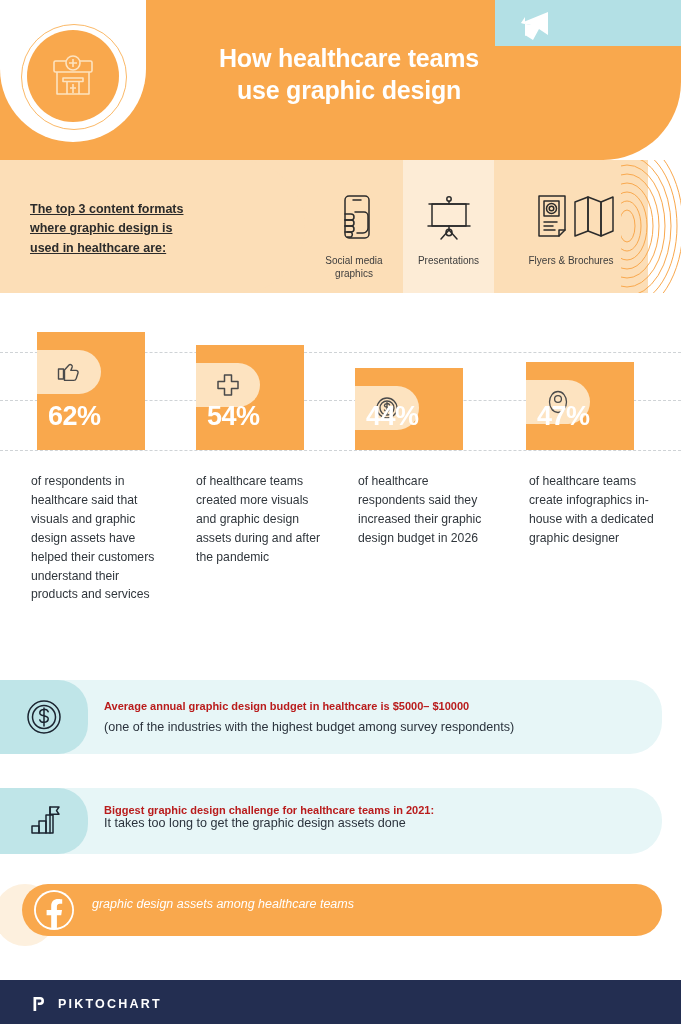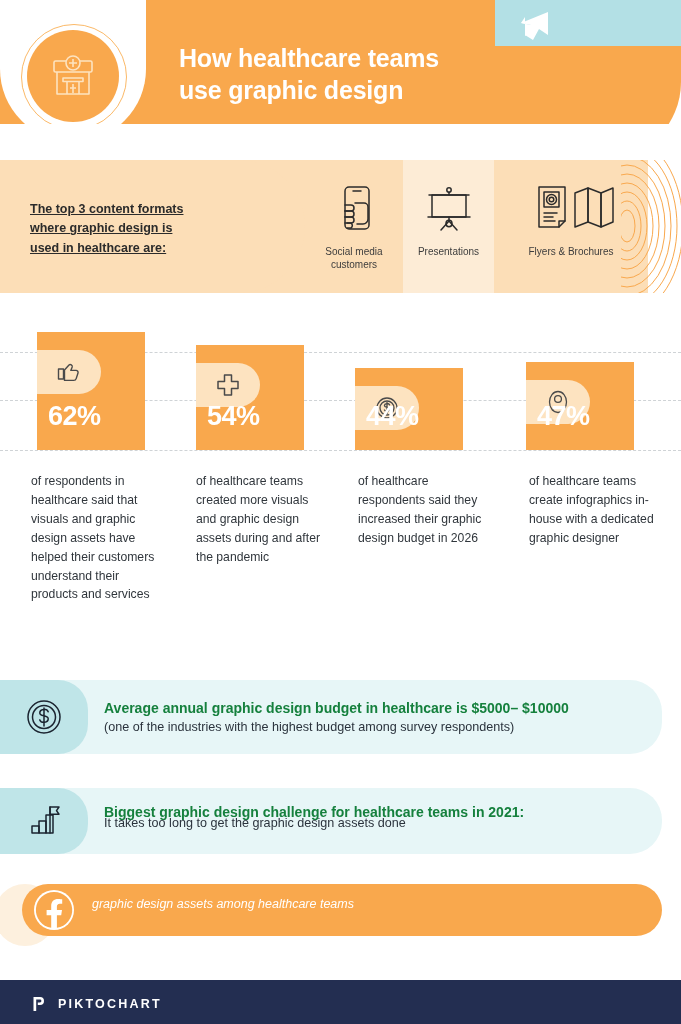--- a/index.html
+++ b/index.html
@@ -6,21 +6,21 @@
   body{
     width:681px;height:1024px;
     background:#ffffff;
     font-family:"Liberation Sans", sans-serif;
     overflow:hidden;
     position:relative;
   }
   .page{position:relative;width:681px;height:1024px;overflow:hidden;background:#fff;}
 
   
-  .header{position:absolute;left:0;top:0;width:681px;height:124px;overflow:hidden;}
+  .header{position:absolute;left:0;top:0;width:681px;height:160px;overflow:hidden;text-align:center;}
   .hdr-blue{
     position:absolute;left:495px;top:0;width:186px;height:75px;
     background:#b3e0e5;border-radius:0 0 0 26px;
   }
   .hdr-orange{
     position:absolute;left:0;top:0;width:681px;height:160px;
     background:#f9a84d;border-radius:0 0 78px 0;
   }
   .hdr-orange.top-notch{
     clip-path: polygon(0 0, 495px 0, 495px 46px, 681px 46px, 681px 160px, 0 160px);
@@ -46,21 +46,21 @@
 
   
   .formats{position:absolute;left:0;top:160px;width:681px;height:133px;overflow:hidden;}
   .fmt-base{position:absolute;left:0;top:0;width:648px;height:133px;background:#fcdfb9;}
   .fmt-lighter{position:absolute;left:0;top:0;width:681px;height:133px;background:#fdecd6;
     border-radius:0 0 0 0;}
   .fmt-leftpanel{
     position:absolute;left:0;top:0;width:305px;height:133px;background:#fcdeb7;
     border-radius:0 70px 70px 0;
   }
-  .fmt-col{position:absolute;top:3px;height:133px;}
+  .fmt-col{position:absolute;top:12px;height:133px;}
   .fmt-col .fmt-icon{position:absolute;left:50%;transform:translateX(-50%);top:20px;}
   .fmt-col .fmt-label{
     position:absolute;left:0;right:0;top:82px;text-align:center;
     font-size:10px;color:#3d3d3d;line-height:1.3;
   }
   .fmt-text{
     position:absolute;left:30px;top:40px;width:240px;
     font-size:12.5px;font-weight:bold;color:#2b2b2b;line-height:1.55;text-decoration:underline;
   }
   .rings{position:absolute;right:0;top:0;width:60px;height:133px;overflow:hidden;}
@@ -82,21 +82,21 @@
     position:absolute;width:125px;
     font-size:12.2px;color:#30363c;line-height:1.55;
   }
 
   
   .band{position:absolute;background:#e7f6f7;border-radius:0 32px 32px 0;}
   .band-pill{
     position:absolute;left:0;top:0;background:#bfe5e8;border-radius:0 30px 30px 0;
     display:flex;align-items:center;justify-content:center;
   }
-  .band-title{position:absolute;font-size:14px;font-weight:bold;color:#15803d;}
+  .band-title{position:absolute;font-size:11px;font-weight:bold;color:#b91c1c;}
   .band-sub{position:absolute;font-size:12.6px;color:#2b333d;}
 
   
   .fb-circle{position:absolute;left:-6px;top:884px;width:62px;height:62px;border-radius:50%;background:#fdf0de;}
   .fb-band{position:absolute;left:22px;top:884px;width:640px;height:52px;background:#f9a84d;border-radius:26px;}
   .fb-logo{position:absolute;left:34px;top:890px;width:40px;height:40px;}
   .fb-text{
     position:absolute;left:92px;top:895px;width:420px;
     color:#ffffff;font-size:12.5px;font-style:italic;line-height:1.5;
   }
@@ -167,21 +167,21 @@
           <path d="M22 8 h8"></path>
           <path d="M24 20 h9 a4 4 0 0 1 4 4 v12 a5 5 0 0 1 -5 5 h-6"></path>
           <path d="M14 22 h6 a3 3 0 0 1 0 6 h-6"></path>
           <path d="M14 28 h6 a3 3 0 0 1 0 6 h-6"></path>
           <path d="M14 34 h6 a3 3 0 0 1 0 6 h-6"></path>
           <path d="M16 40 h4 a3 3 0 0 1 0 5 h-4"></path>
         </g>
       </svg>
       <div class="fmt-label">
         <div>Social media</div>
-        <div>customers</div>
+        <div>graphics</div>
       </div>
     </div>
 
     <div class="fmt-col" style="left:403px;width:91px;">
       <svg class="fmt-icon" width="52" height="52" viewBox="0 0 52 52">
         <g fill="none" stroke="#2b2b2b" stroke-width="1.5" stroke-linecap="round" stroke-linejoin="round">
           <circle cx="26" cy="7" r="2.2"></circle>
           <path d="M26 9.2 v2.6"></path>
           <path d="M6 12 h40"></path>
           <rect x="9" y="12" width="34" height="22"></rect>

